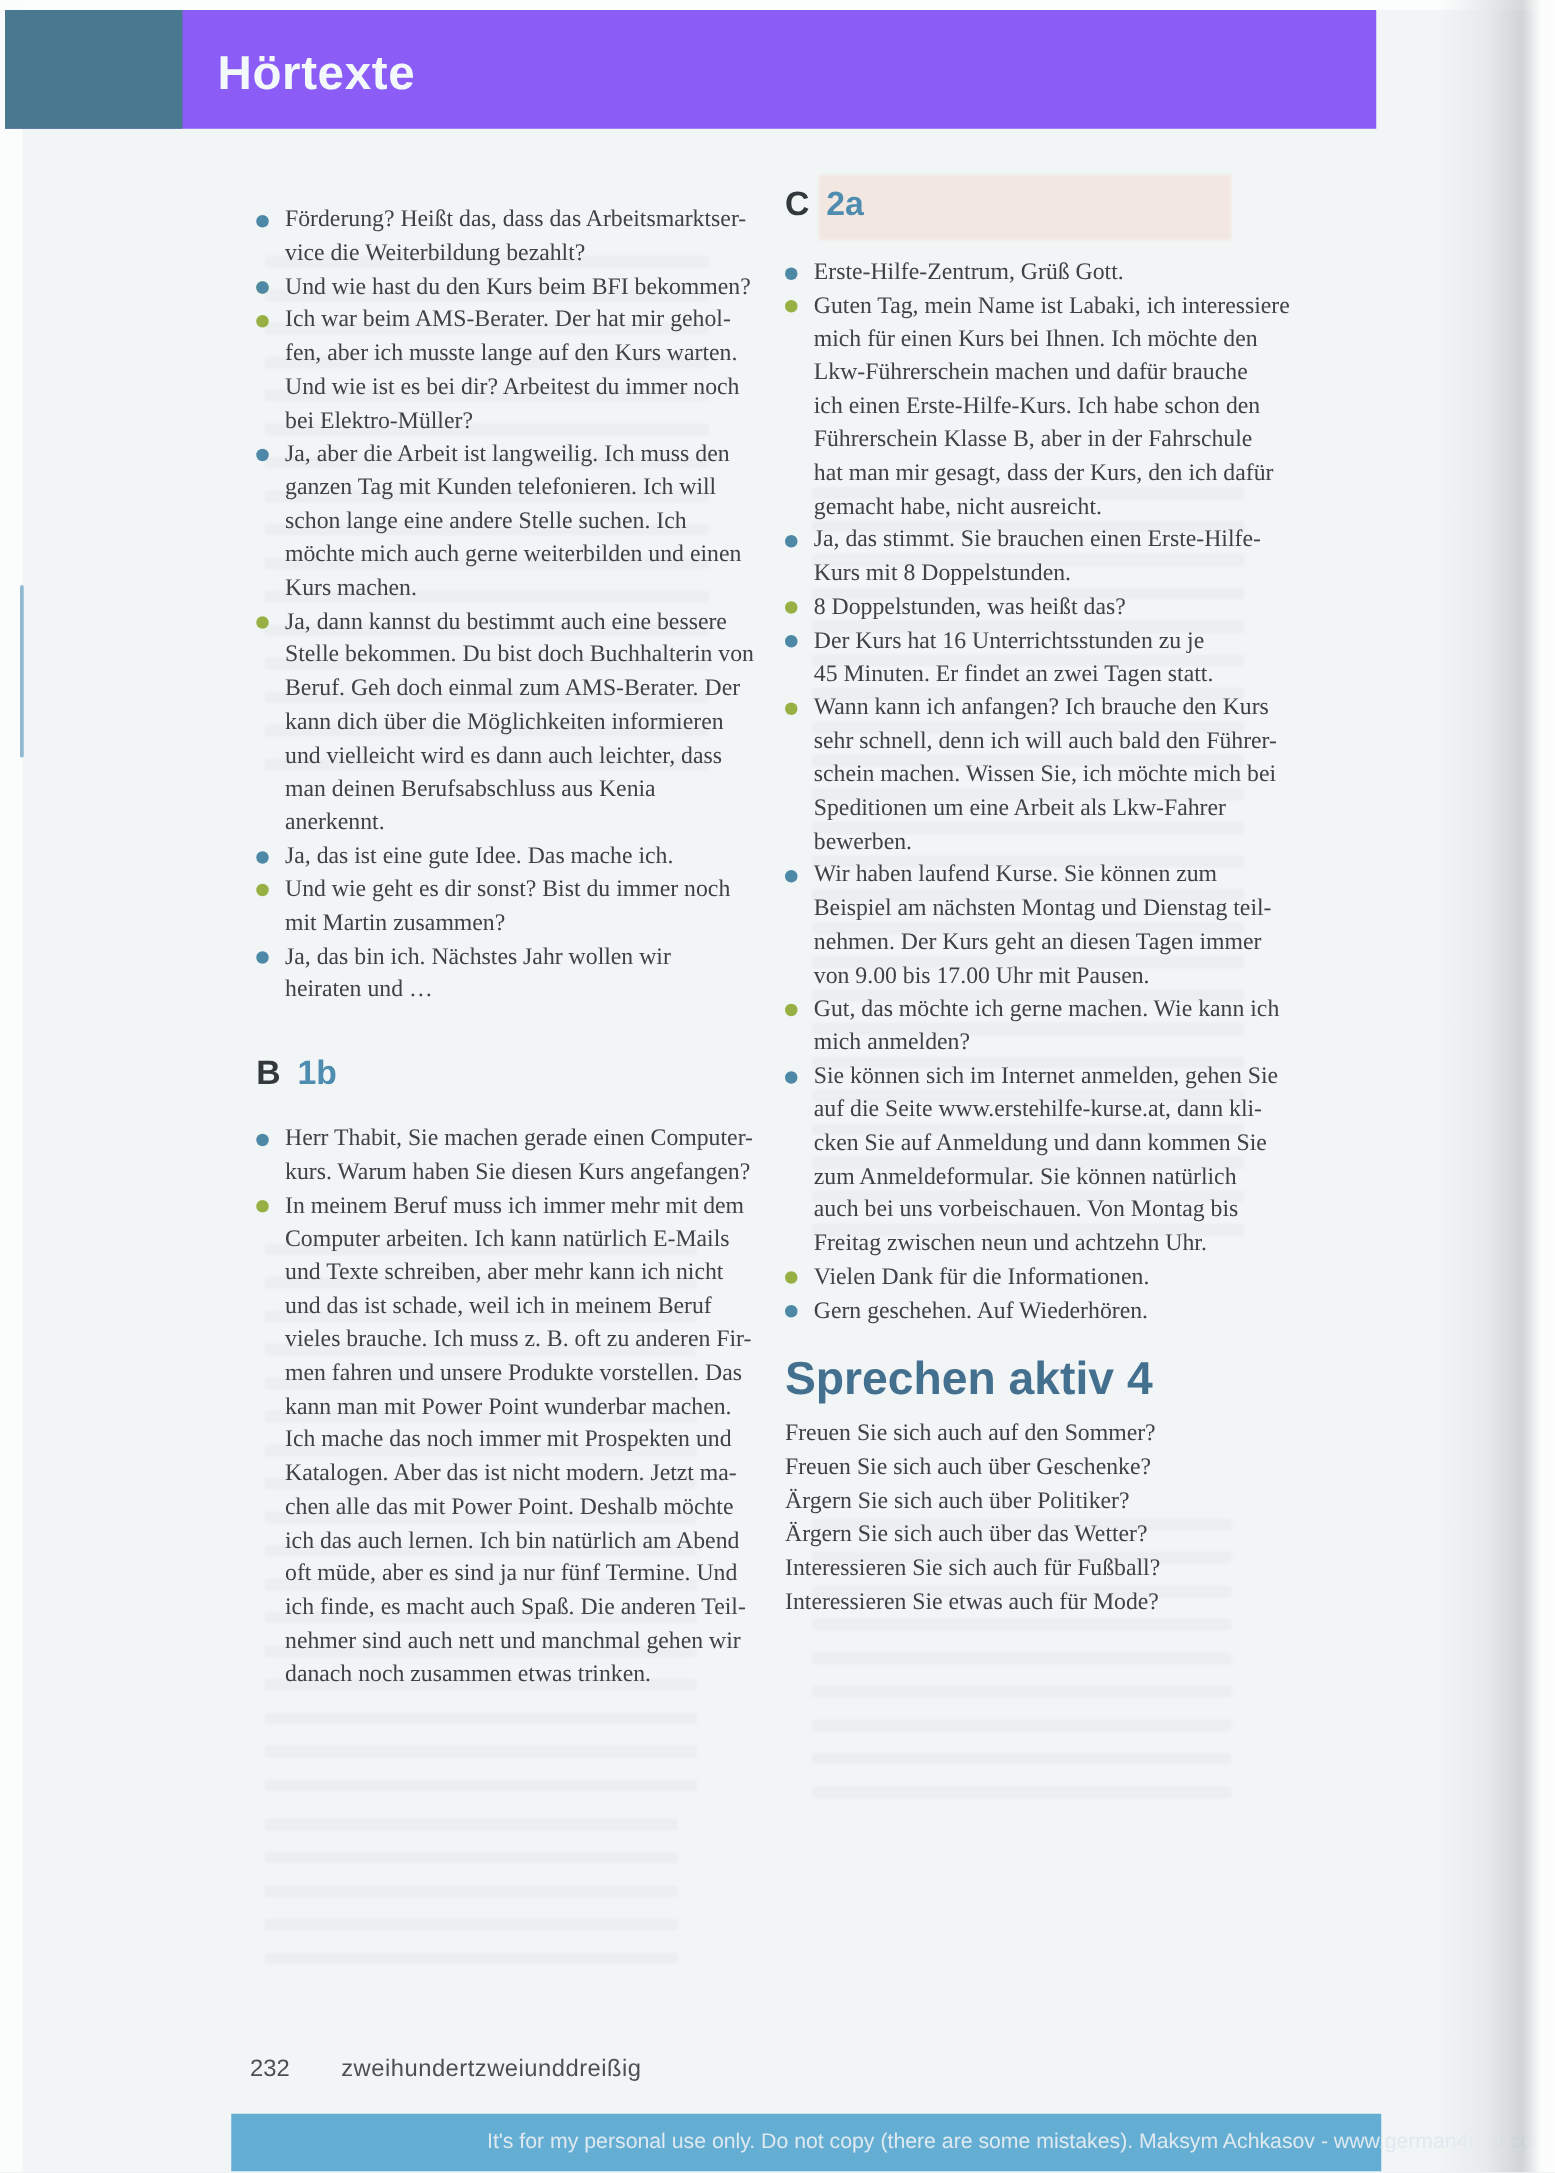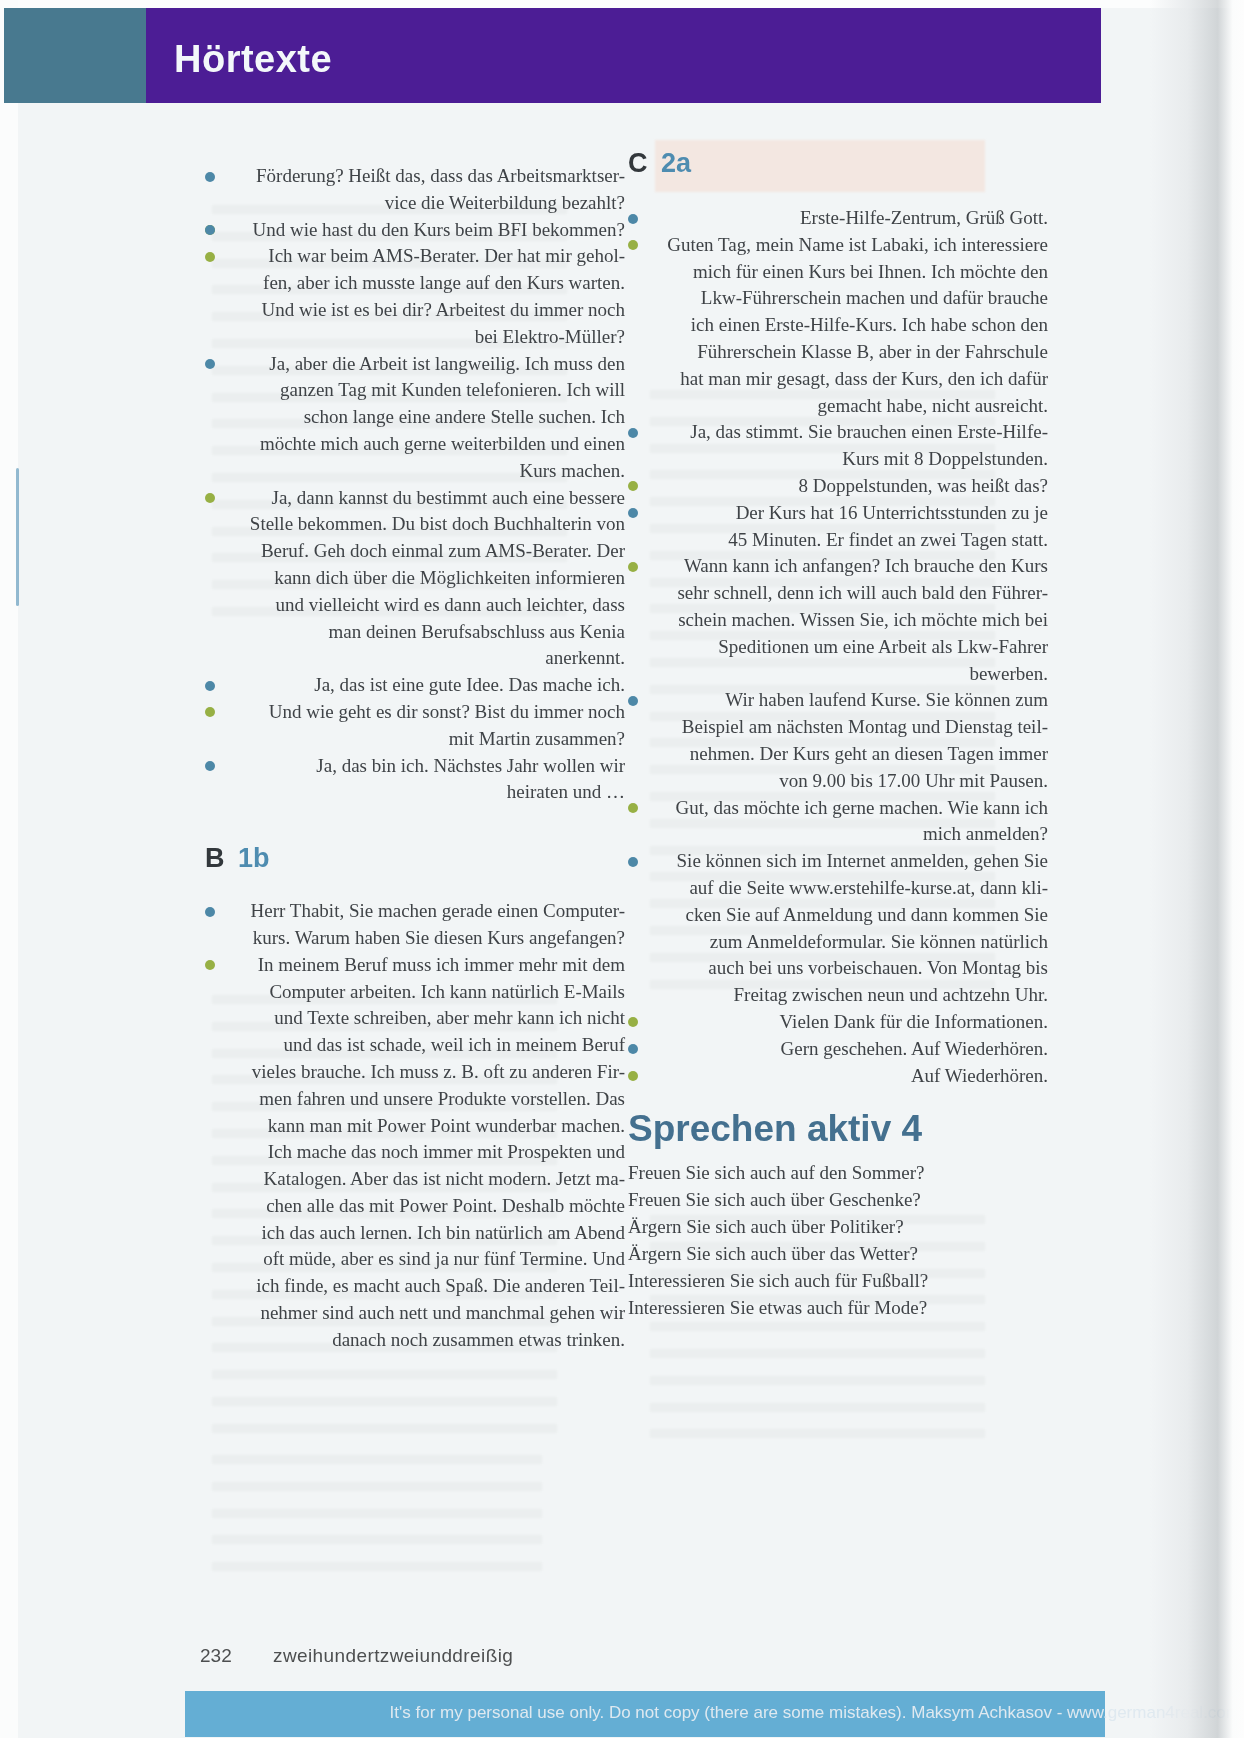--- a/index.html
+++ b/index.html
@@ -2,31 +2,31 @@
 <html lang="de"><head>
 <meta charset="utf-8">
 <style>
   html,body{margin:0;padding:0;}
   body{background:#e8eaeb;font-family:"Liberation Serif",serif;}
   .scan{position:relative;width:1244px;height:1738px;background:#f2f5f6;overflow:hidden;}
   
   .strip-top{position:absolute;left:0;top:0;width:1244px;height:8px;background:#fcfdfd;}
   .strip-left{position:absolute;left:0;top:0;width:18px;height:1738px;background:#fbfcfc;}
   
-  .banner{position:absolute;left:4px;top:8px;width:1097px;height:95px;background:#4c1d95;}
+  .banner{position:absolute;left:4px;top:8px;width:1097px;height:95px;background:#8b5cf6;}
   .banner-accent{position:absolute;left:0;top:0;width:142px;height:95px;background:#48798f;}
   .banner-title{position:absolute;left:170px;top:0;height:95px;display:flex;align-items:center;
     font-family:"Liberation Sans",sans-serif;font-weight:bold;font-size:38px;color:#f3f8fa;
     letter-spacing:.5px;padding-top:4px;}
   
   .col{position:absolute;}
   .col-left{left:205px;top:163px;width:420px;}
   .col-right{left:628px;top:147px;width:420px;}
   ul.dialogue{list-style:none;margin:0;padding:0;}
-  ul.dialogue li{position:relative;padding-left:23px;margin:0;text-align:right;}
+  ul.dialogue li{position:relative;padding-left:23px;margin:0;}
   .txt{display:inline-block;white-space:pre;font-size:19px;line-height:26.8px;color:#3f4347;}
   .bullet{position:absolute;left:0;top:8.5px;width:10px;height:10px;border-radius:50%;}
   .bullet.blue{background:#4d88a7;}
   .bullet.green{background:#97b044;}
   h2.sec{font-family:"Liberation Sans",sans-serif;font-weight:bold;font-size:27px;
     color:#33383c;margin:36px 0 24px 0;line-height:32px;}
   .col-right h2.sec{margin:0 0 26px 0;}
   h2.sec .sec-num{color:#4e8cb0;margin-left:6px;}
   h2.sprechen{font-family:"Liberation Sans",sans-serif;font-weight:bold;font-size:37px;
     color:#44708f;margin:24px 0 14px 0;line-height:32px;}
@@ -251,24 +251,20 @@
         <li>
           <span class="bullet green"></span>
           <span class="txt">Vielen Dank für die Informationen.</span>
         </li>
 
         <li>
           <span class="bullet blue"></span>
           <span class="txt">Gern geschehen. Auf Wiederhören.</span>
         </li>
 
-        <li>
-          <span class="bullet green"></span>
-          <span class="txt">Auf Wiederhören.</span>
-        </li>
       </ul>
 
     <h2 class="sprechen">Sprechen aktiv 4</h2>
 
     <div class="questions">
 
         <div class="q">Freuen Sie sich auch auf den Sommer?</div>
 
         <div class="q">Freuen Sie sich auch über Geschenke?</div>
 

